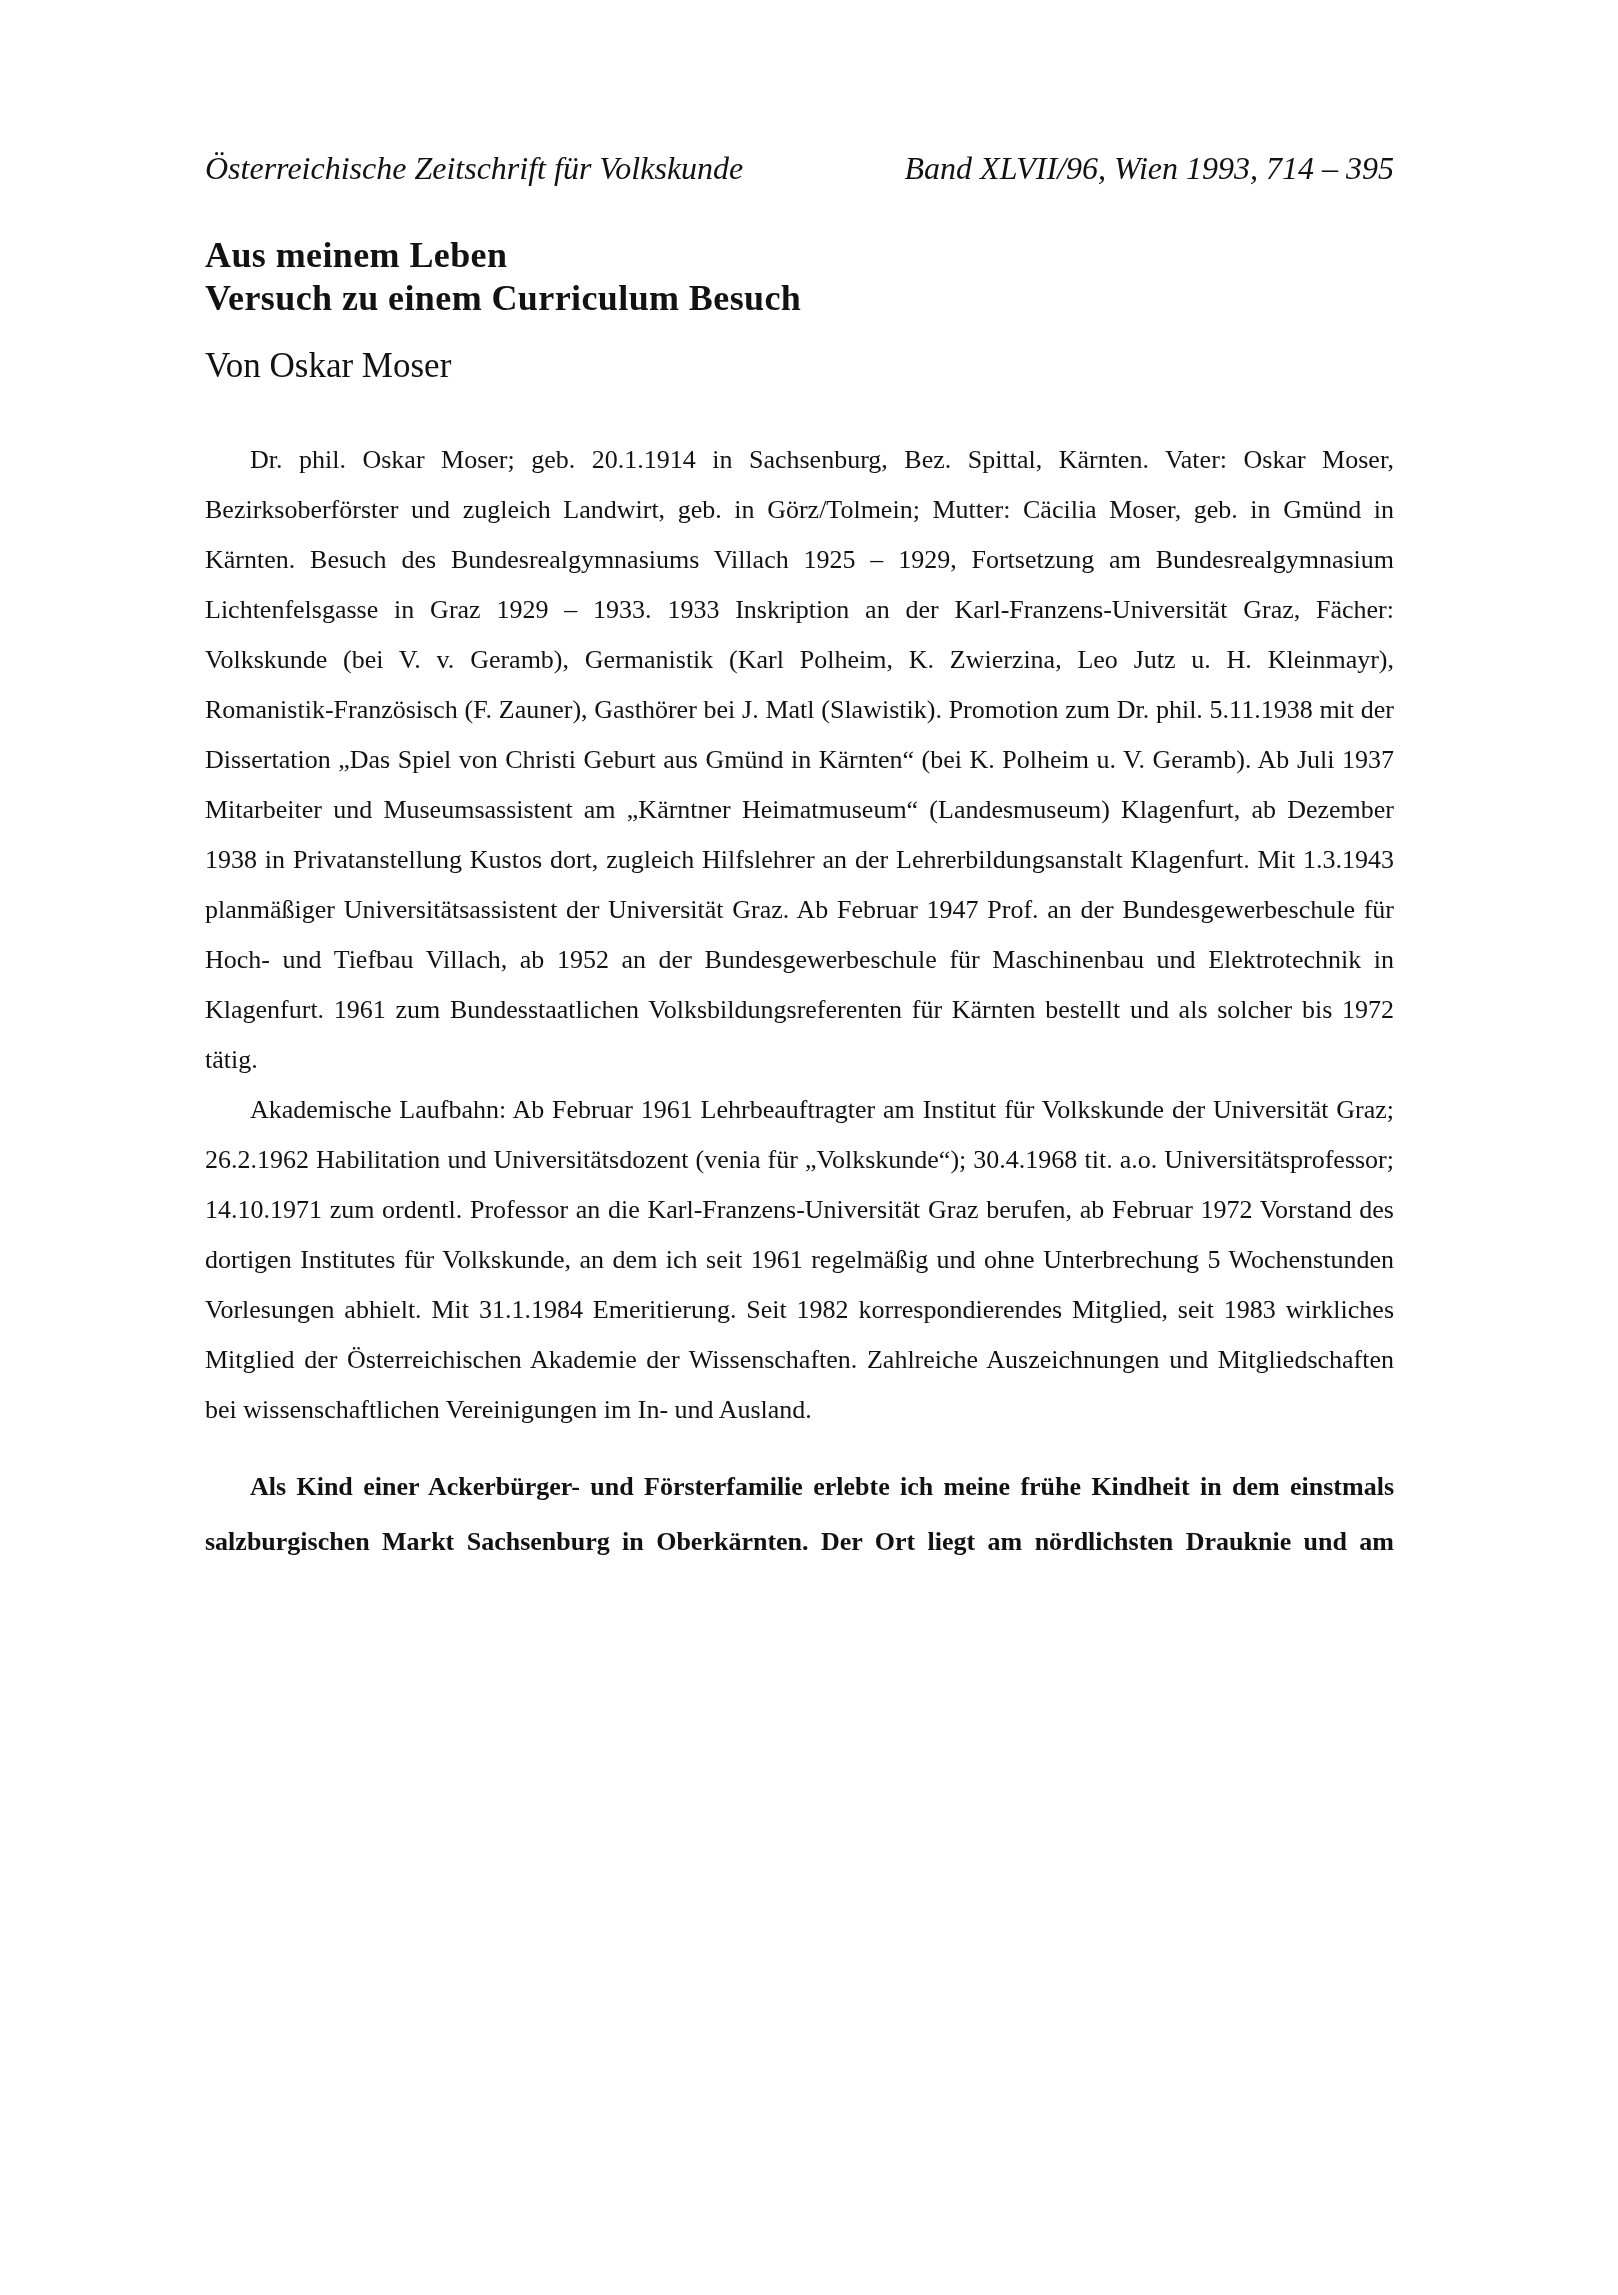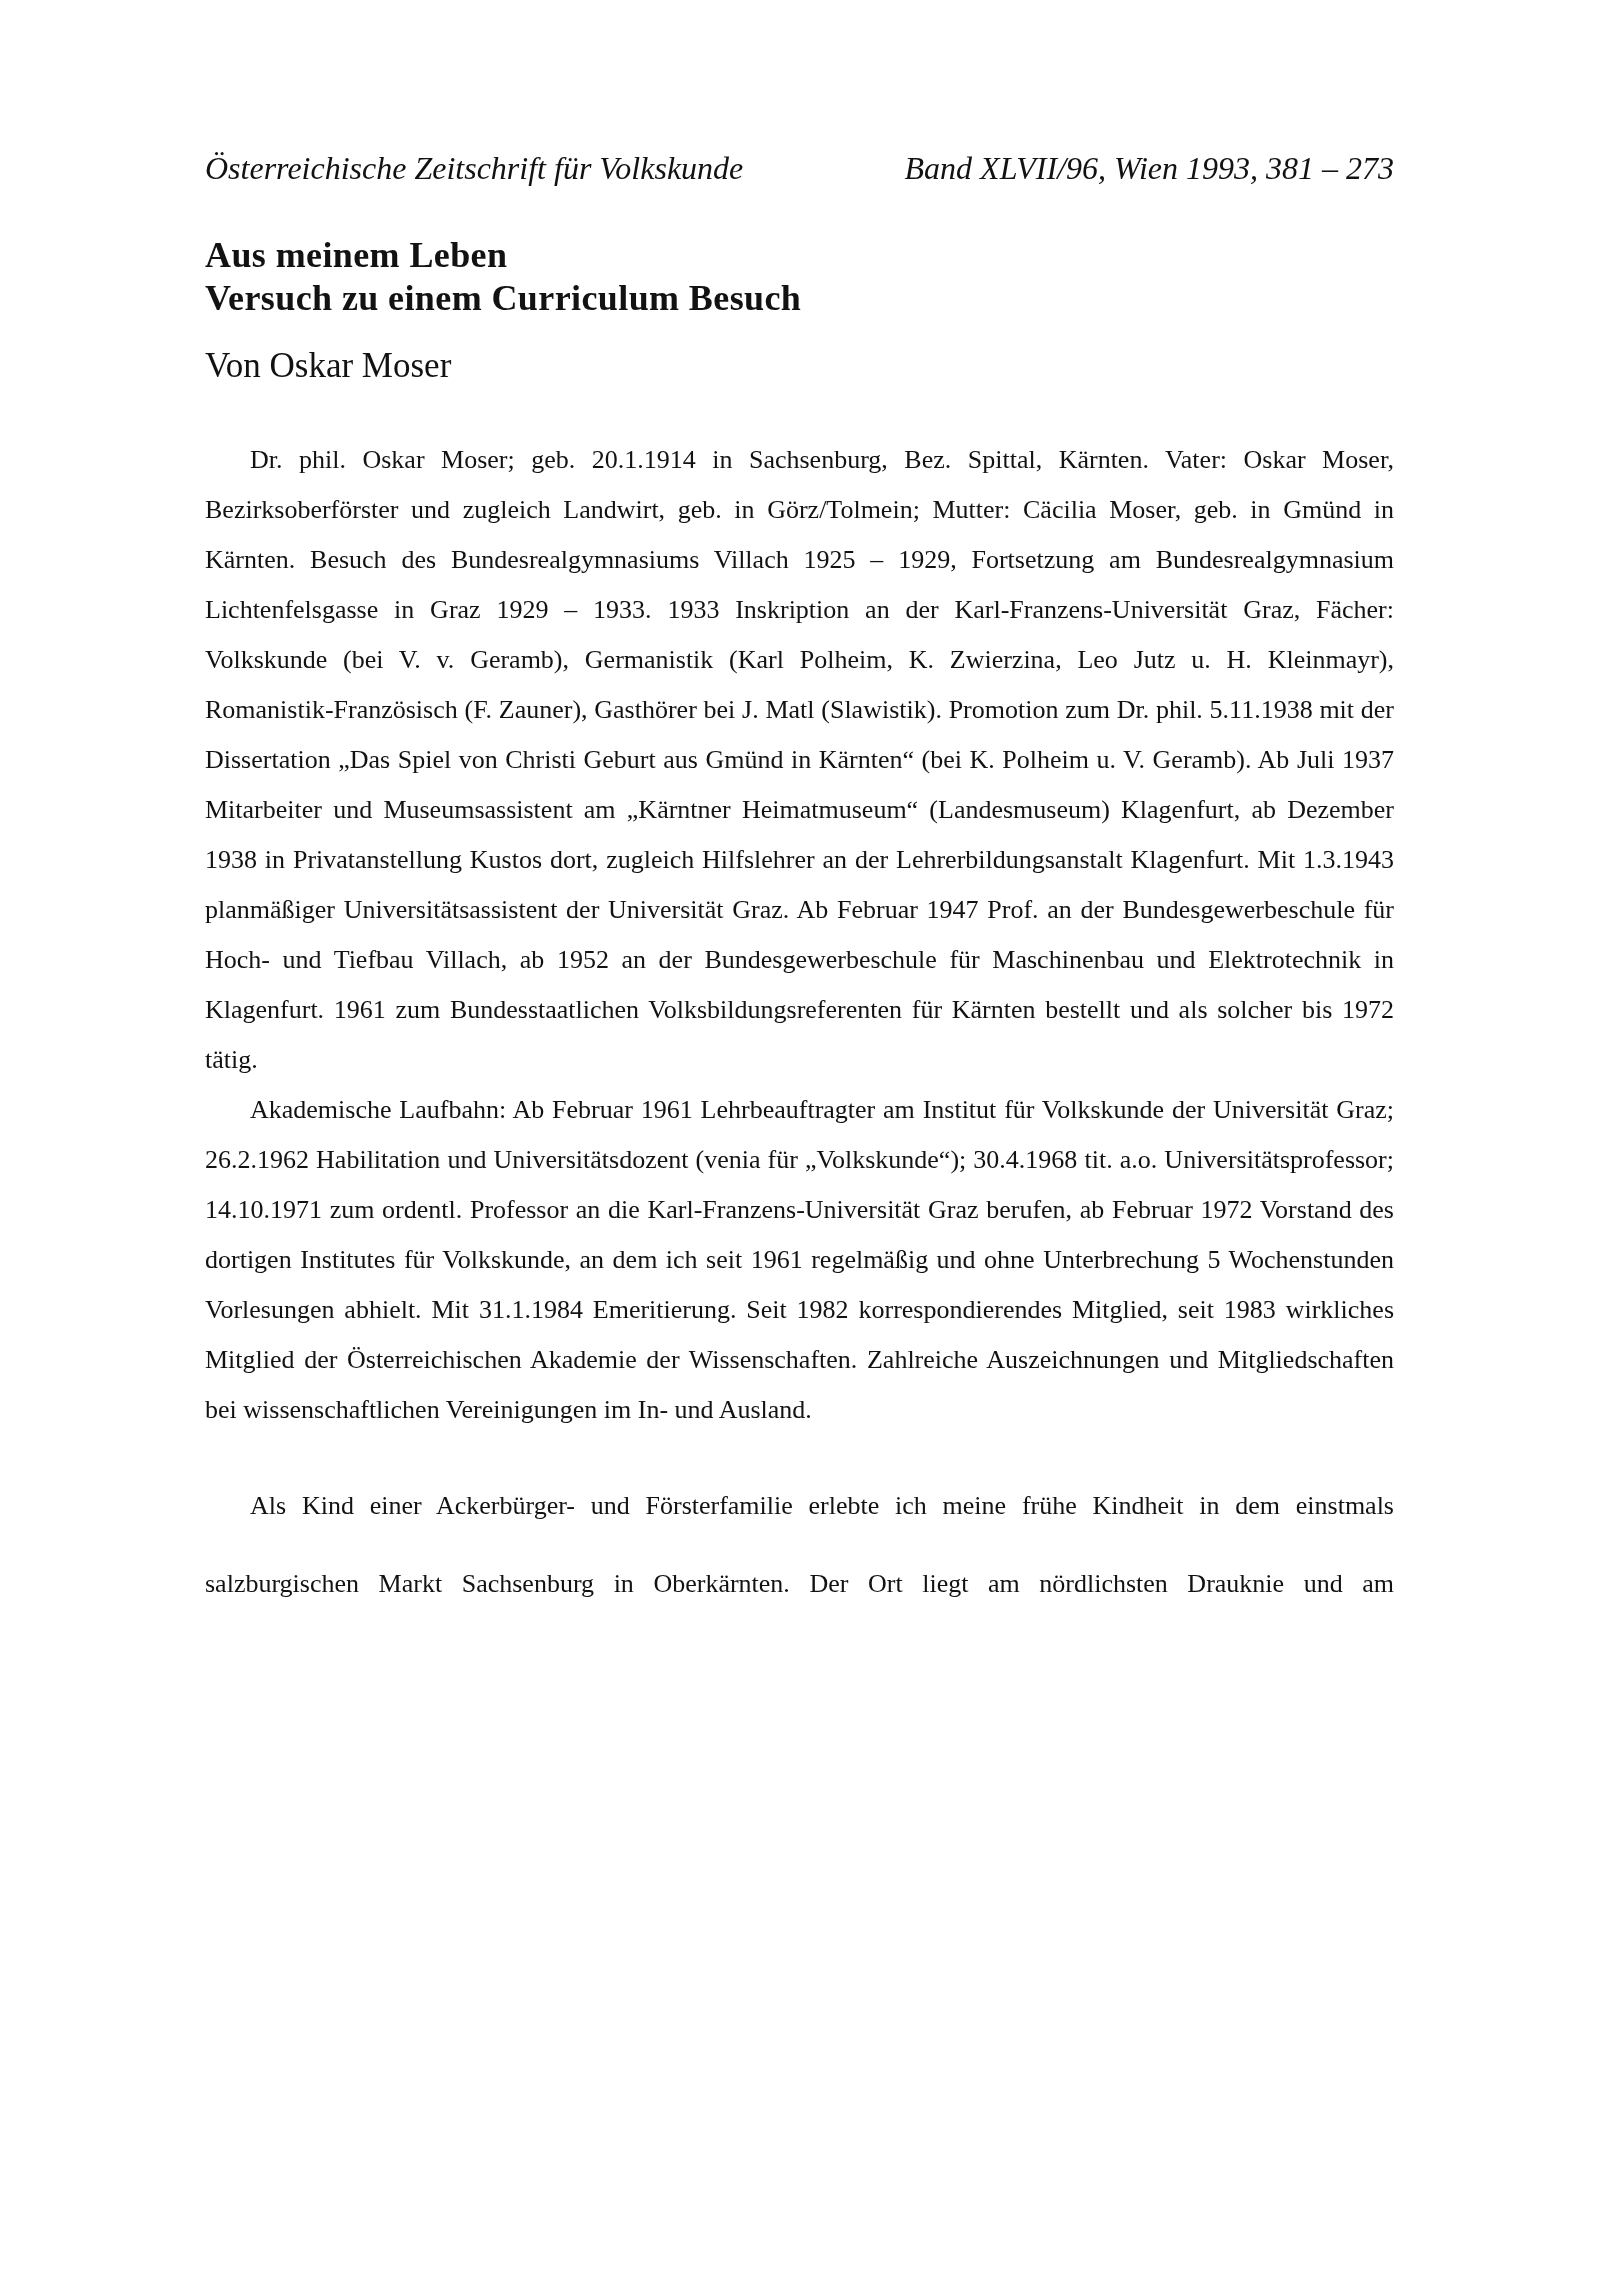--- a/index.html
+++ b/index.html
@@ -52,34 +52,35 @@
     margin-top: 49px;
     font-size: 26px;
     line-height: 50px;
     text-align: justify;
   }
   .body-text p {
     margin: 0;
     text-indent: 45px;
   }
   .body-text p.section-start {
-    margin-top: 32px;
-    line-height: 78px;
+    margin-top: 24px;
+    line-height: 55px;
     text-align-last: justify;
+    font-weight: bold;
   }
 </style>
 </head>
 <body>
 
 <div class="page">
   <div class="content">
 
     <div class="header-row">
       <span>Österreichische Zeitschrift für Volkskunde</span>
-      <span>Band XLVII/96, Wien 1993, 381 – 273</span>
+      <span>Band XLVII/96, Wien 1993, 714 – 395</span>
     </div>
 
     <h1 class="title">
       <span>Aus meinem Leben</span><br>
       <span>Versuch zu einem Curriculum Besuch</span>
     </h1>
 
     <div class="byline">Von Oskar Moser</div>
 
     <div class="body-text">

